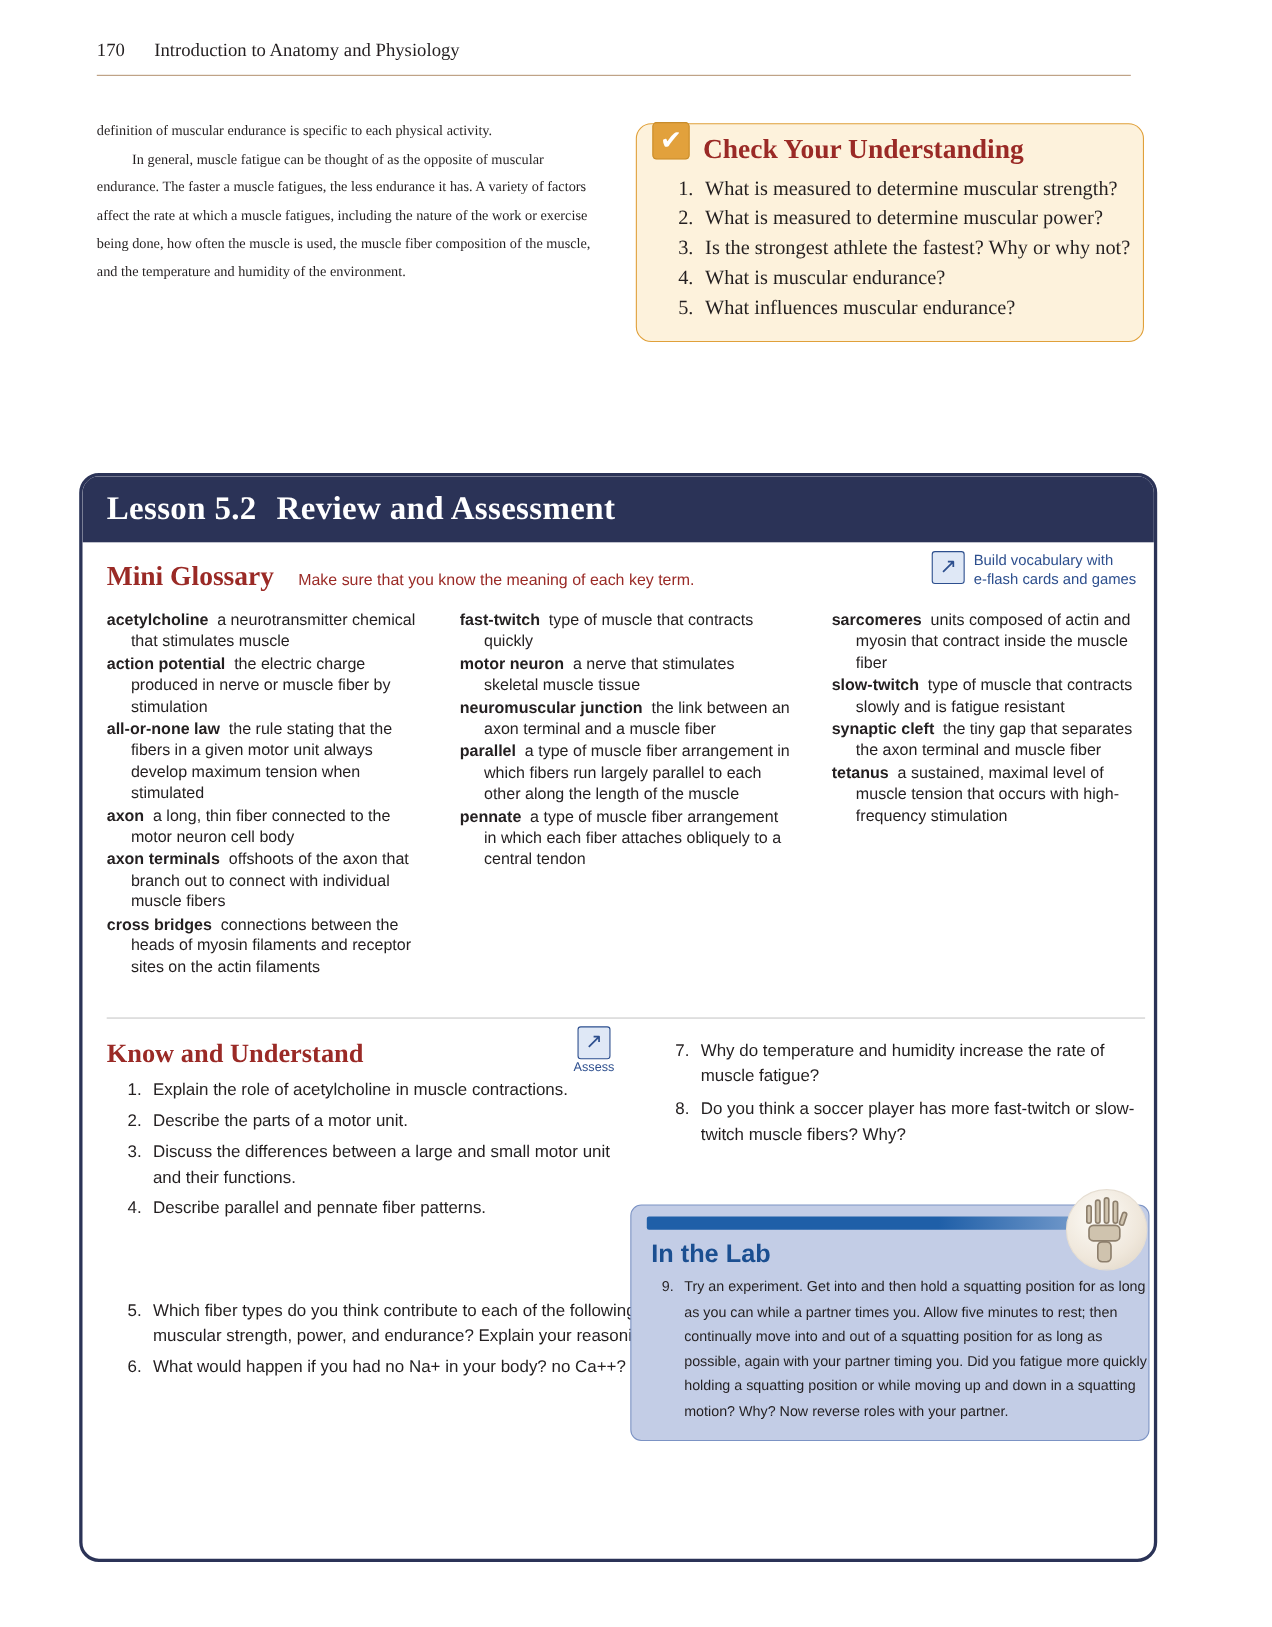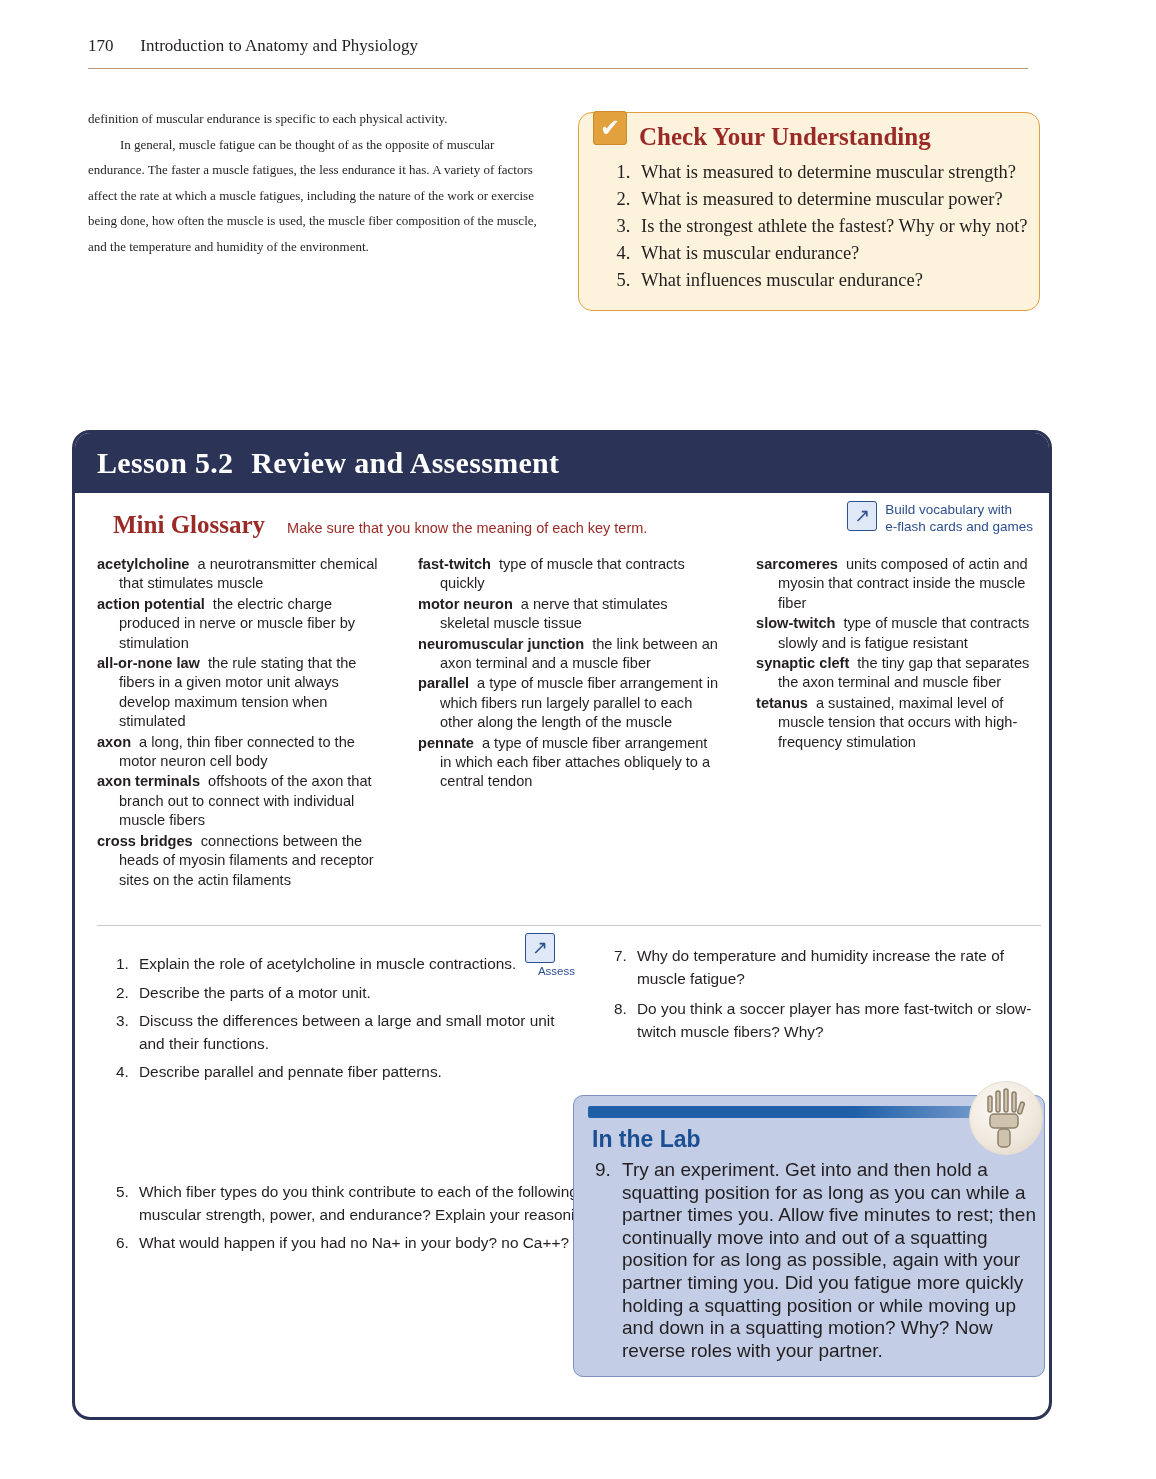--- a/index.html
+++ b/index.html
@@ -101,21 +101,21 @@
     display: flex;
     align-items: center;
     padding-left: 22px;
     letter-spacing: 0.3px;
   }
   .panel-head .lesson-no { margin-right: 18px; }
 
   
   .mg-head {
     position: absolute; left: 22px; top: 78px; width: 940px;
-    display: flex; align-items: baseline; margin-left: 16px;
+    display: flex; align-items: baseline;
   }
   .mg-title {
     font-family: "Liberation Serif", serif;
     font-weight: bold; font-size: 25px; color: #9a2a26;
     margin-right: 22px;
   }
   .mg-sub {
     font-size: 14.5px; color: #9a2a26;
   }
   .eflash {
@@ -165,21 +165,21 @@
     font-family: "Liberation Serif", serif;
     font-weight: bold; font-size: 24px; color: #9a2a26;
   }
   .ku {
     position: absolute; left: 22px; top: 512px; width: 470px;
   }
   .assess {
     position: absolute; left: 430px; top: 500px; width: 70px; text-align: center;
   }
   .assess .icon-box { margin: 0 auto; }
-  .assess .lbl { font-size: 11.5px; color: #2d4f8e; margin-top: 2px; text-align: right; }
+  .assess .lbl { font-size: 11.5px; color: #2d4f8e; margin-top: 2px; }
 
   ol.qlist {
     margin: 8px 0 0 0;
     padding-left: 36px;
     font-size: 15.4px;
     line-height: 22.5px;
   }
   ol.qlist li { margin-bottom: 6px; padding-left: 6px; }
 
   .aa { position: absolute; left: 22px; top: 740px; width: 500px; }
@@ -208,21 +208,21 @@
   .lab-title {
     font-family: "Liberation Sans", sans-serif;
     font-weight: bold;
     font-size: 23px;
     color: #1b4f91;
     padding: 8px 0 0 18px;
   }
   .lab ol {
     margin: 6px 0 0 0;
     padding-left: 42px;
-    font-size: 19px;
+    font-size: 13px;
     line-height: 22.6px;
   }
   .lab ol li { padding-left: 6px; }
 
   .hand {
     position: absolute;
     right: 6px; top: 648px;
     width: 74px; height: 74px;
     border-radius: 50%;
     background: radial-gradient(circle at 40% 35%, #fdfbf7 0%, #efe7db 60%, #ddd2c2 100%);
@@ -307,20 +307,21 @@
         <div class="gl-entry"><b>slow-twitch</b><span class="gl-gap"></span><span class="def">type of muscle that contracts slowly and is fatigue resistant</span></div>
         <div class="gl-entry"><b>synaptic cleft</b><span class="gl-gap"></span><span class="def">the tiny gap that separates the axon terminal and muscle fiber</span></div>
         <div class="gl-entry"><b>tetanus</b><span class="gl-gap"></span><span class="def">a sustained, maximal level of muscle tension that occurs with high-frequency stimulation</span></div>
       </div>
 
     </div>
 
     <div class="hr-thin" style="top:492px;"></div>
 
     <div class="ku">
+      <div class="sec-title">Know and Understand</div>
       <ol class="qlist">
         <li>Explain the role of acetylcholine in muscle contractions.</li>
         <li>Describe the parts of a motor unit.</li>
         <li>Discuss the differences between a large and small motor unit and their functions.</li>
         <li>Describe parallel and pennate fiber patterns.</li>
       </ol>
     </div>
 
     <div class="assess">
       <div class="icon-box">

